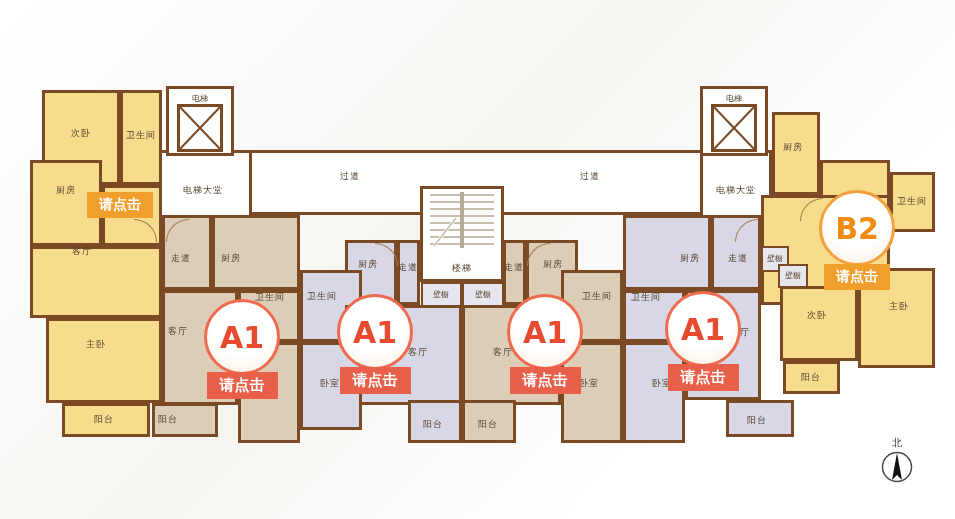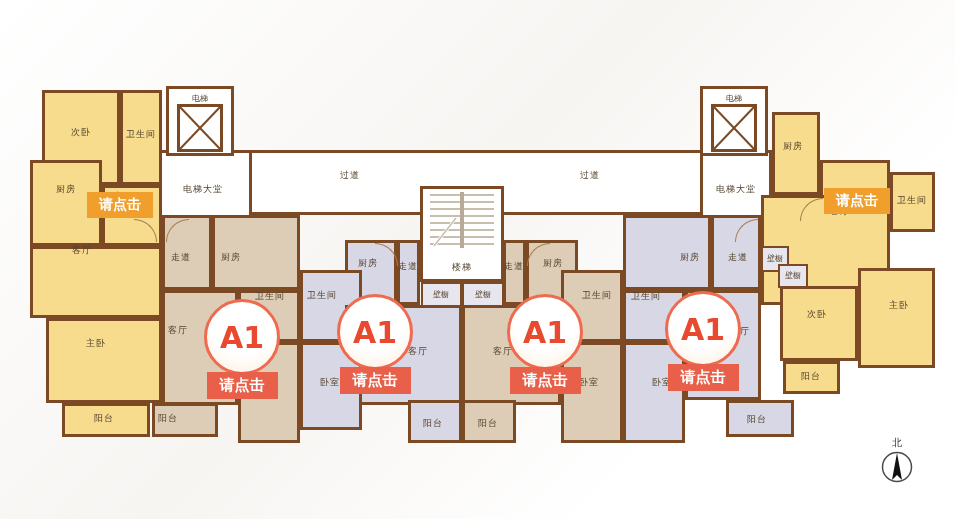--- a/index.html
+++ b/index.html
@@ -6,21 +6,21 @@
   #stage{position:relative;width:955px;height:519px;overflow:hidden;
          background:linear-gradient(135deg,#ffffff 0%,#f7f5f2 45%,#ffffff 75%);
          font-family:"DejaVu Sans",sans-serif;}
   .room{position:absolute;box-sizing:border-box;border:3px solid #7b4a24;}
   .yellow{background:#f8dc8e;}
   .tan{background:#ddcdb7;}
   .lav{background:#d8d7e6;}
   .whiteroom{background:#ffffff;}
   .closet{background:#e7e5ee;border-width:2px;}
   .rlabel{position:absolute;transform:translate(-50%,-50%);font-size:9px;line-height:1;
-          color:#53422c;letter-spacing:1px;white-space:nowrap;z-index:5;font-family:Liberation Mono, monospace;}
+          color:#53422c;letter-spacing:1px;white-space:nowrap;z-index:5;}
   .rlabel.small{font-size:8px;letter-spacing:0;}
   .arc{position:absolute;width:22px;height:22px;border-top:1.5px solid #a97c4e;
        border-right:1.5px solid #a97c4e;border-radius:0 100% 0 0;z-index:4;}
   
   .badge{position:absolute;transform:translateX(-50%);z-index:20;text-align:center;cursor:pointer;}
   .badge .circle{width:76px;height:76px;border-radius:50%;margin:0 auto;
       background:radial-gradient(circle at 50% 32%,#ffffff 52%,#fdeedd 100%);
       border:3px solid;box-sizing:border-box;display:flex;align-items:center;justify-content:center;
       font-size:30px;font-weight:bold;}
   .badge .pill{position:relative;margin:-16px auto 0;display:inline-block;color:#ffffff;
@@ -194,20 +194,21 @@
   </div>
   <div class="badge red" style="left:545px;top:294px;">
     <div class="circle">A1</div>
     <div class="pill">请点击</div>
   </div>
   <div class="badge red" style="left:703px;top:291px;">
     <div class="circle">A1</div>
     <div class="pill">请点击</div>
   </div>
   <div class="badge orange" style="left:857px;top:190px;">
+    <div class="circle">B2</div>
     <div class="pill">请点击</div>
   </div>
 
   <span class="compass-label" style="left:897px;top:443px;">北</span>
   <svg class="svgbox" style="left:879px;top:450px;" width="36" height="36">
     <circle cx="18" cy="17" r="14.5" fill="#ffffff" stroke="#4a4a4a" stroke-width="1.5"></circle>
     <polygon points="18,3 23,30 18,25 13,30" fill="#111111"></polygon>
   </svg>
 
 </div>

